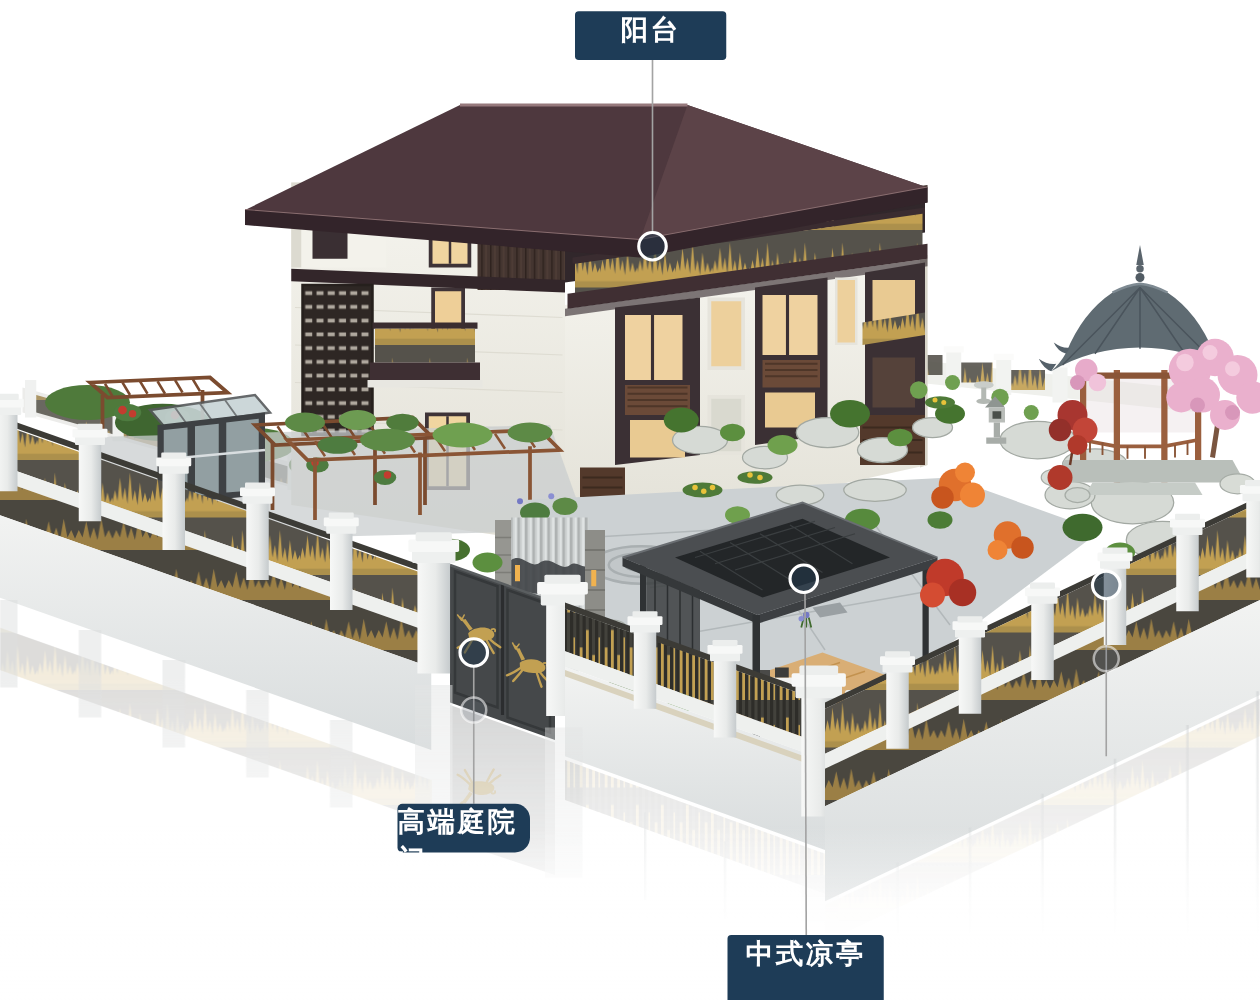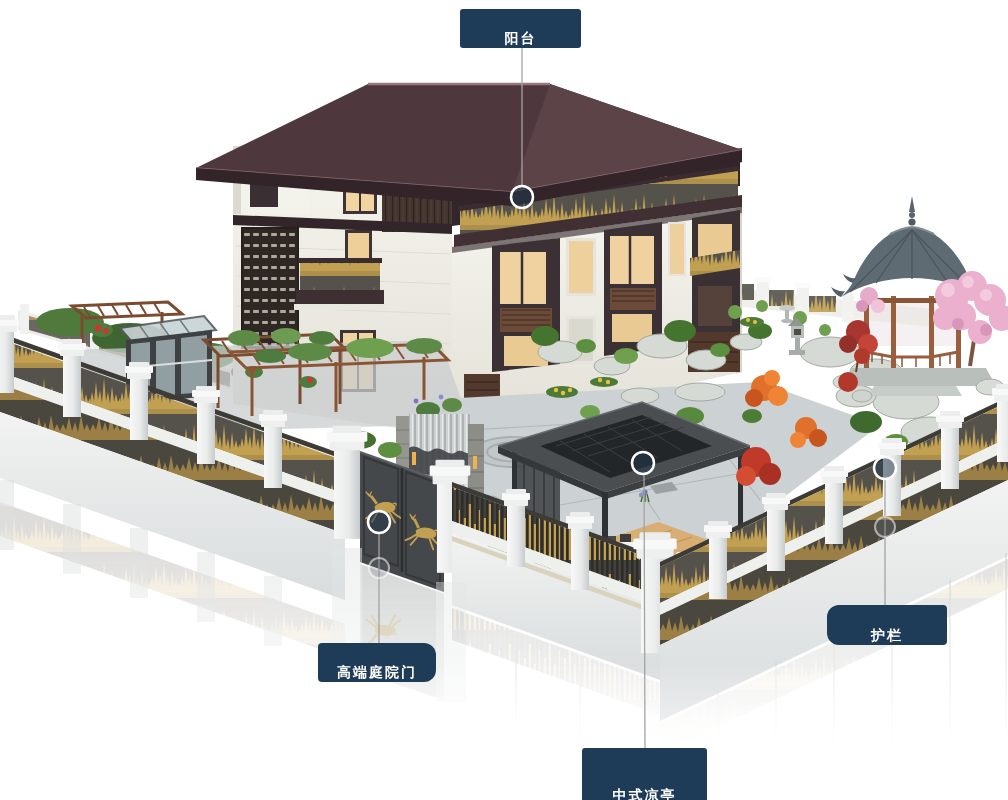--- a/index.html
+++ b/index.html
@@ -1,26 +1,26 @@
 <!DOCTYPE html>
 <html style="--label-bg: #1e3c57; --label-fg: #ffffff; --callout-line: #a3a3a3; --marker-fill: #23384d; --marker-ring: #ffffff; --accent-gold: #c2a052; --gold-deep: #b5954d; --roof: #4e383e; --wood-dark: #463631; --fence-white: #f1f2f1; --panel-dark: #55524b; --gazebo-roof: #5f6b72; --gazebo-wood: #9a5f3e; --pavilion-dark: #4b4e51; --deck-wood: #d9ae75; --foliage: #5c8f3f; --blossom-pink: #eab0cd; --maple-orange: #e0702c; --maple-red: #b0392b;"><head>
 <meta charset="utf-8">
 <style>
   html,body{margin:0;padding:0;background:#fff;}
   .stage{position:relative;width:1008px;height:800px;overflow:hidden;background:#fff;
          font-family:"Liberation Sans",sans-serif;}
   .scene,.overlay{position:absolute;left:0;top:0;}
   .overlay{z-index:5;pointer-events:none;}
   .overlay [data-interactable="true"]{pointer-events:auto;cursor:pointer;}
-  .callout-label{position:absolute;z-index:6;display:flex;align-items:flex-end;justify-content:center;
+  .callout-label{position:absolute;z-index:6;display:flex;align-items:flex-start;justify-content:center;
     background:var(--label-bg,#1e3c57);color:var(--label-fg,#ffffff);
-    font-weight:bold;font-size:14px;letter-spacing:2px;
+    font-weight:bold;font-size:22px;letter-spacing:2px;
     font-family:Liberation Mono, monospace;}
   #lbl-balcony {left:460px;top:9px;  width:121px;height:39px;border-radius:3px;}
-  #lbl-gate    {left:318px;top:643px;width:118px;height:39px;border-radius:4px 12px 12px 4px;}
+  #lbl-gate    {left:318px;top:643px;width:106px;height:39px;border-radius:4px 12px 12px 4px;}
   #lbl-pavilion{left:582px;top:748px;width:125px;height:57px;border-radius:3px;}
   #lbl-fence   {left:827px;top:605px;width:120px;height:40px;border-radius:12px 4px 4px 12px;}
   .callout-line{stroke:var(--callout-line,#a3a3a3);stroke-width:1.3;}
   .marker{fill:var(--marker-fill,#23384d);fill-opacity:.55;stroke:var(--marker-ring,#ffffff);stroke-width:2.5;}
   .marker-ghost{fill:#6a7480;fill-opacity:.25;stroke:#ffffff;stroke-opacity:.55;stroke-width:2;}
   .gold{fill:var(--accent-gold,#c2a052);}
   .gold-stroke{stroke:var(--accent-gold,#c2a052);fill:none;stroke-linecap:round;}
 </style>
 </head>
 <body>
@@ -637,17 +637,14 @@
 
 <div class="callout-label" id="lbl-balcony" data-interactable="false">
   <span data-interactable="false">阳台</span>
 </div>
 <div class="callout-label" id="lbl-gate" data-interactable="false">
   <span data-interactable="false">高端庭院门</span>
 </div>
 <div class="callout-label" id="lbl-pavilion" data-interactable="false">
   <span data-interactable="false">中式凉亭</span>
 </div>
-<div class="callout-label" id="lbl-fence" data-interactable="false">
-  <span data-interactable="false">护栏</span>
+
 </div>
 
-</div>
-
 </body></html>

